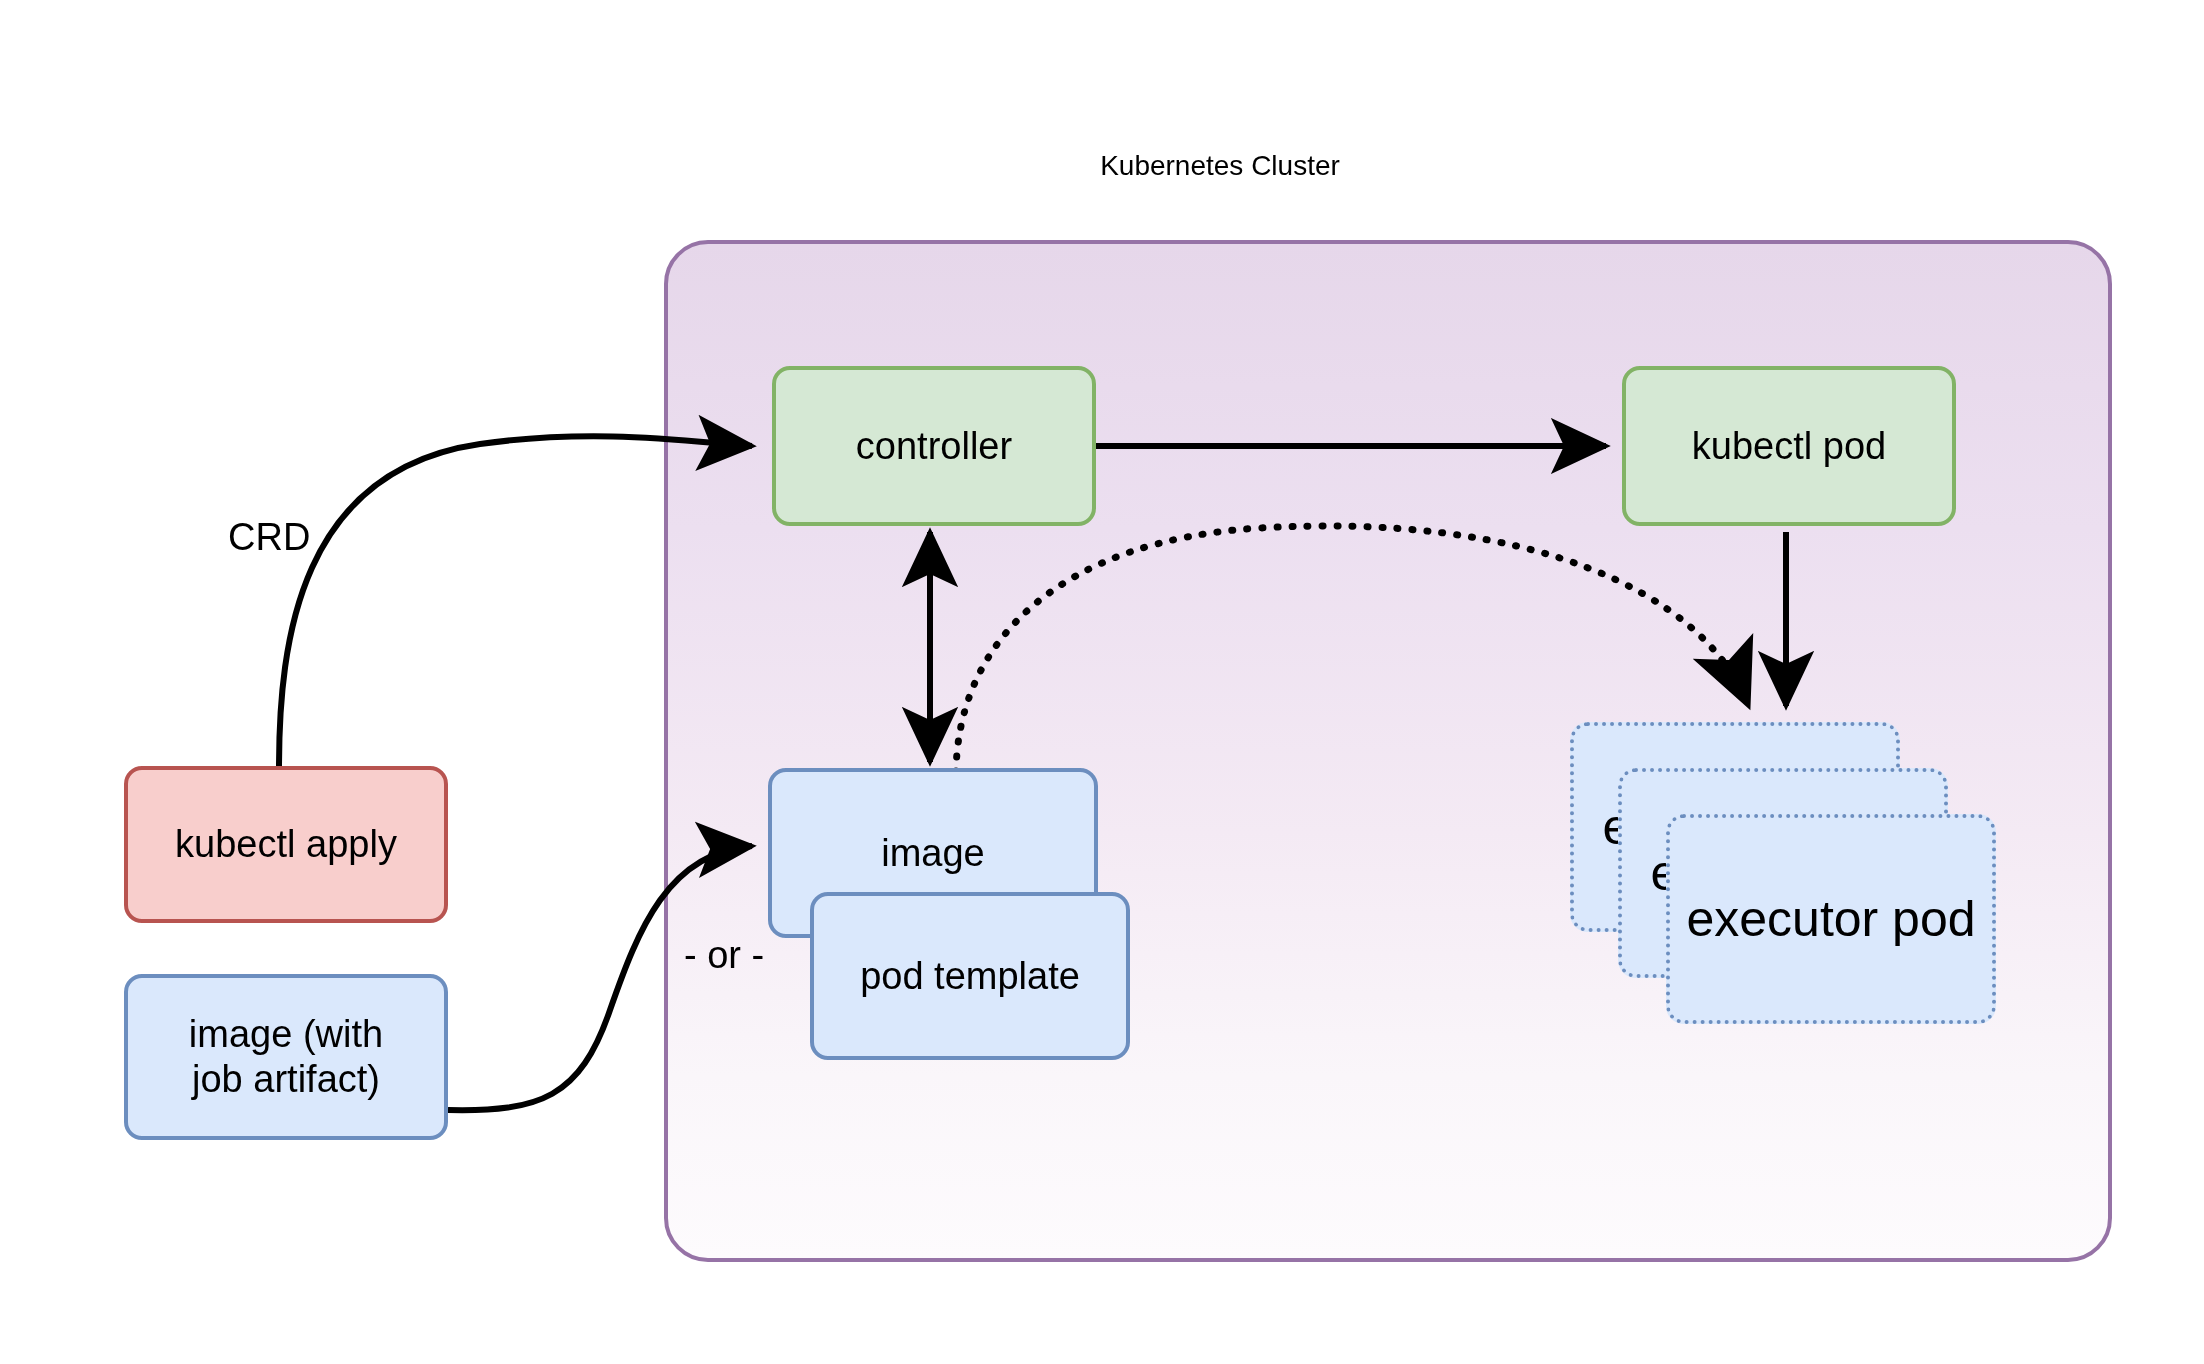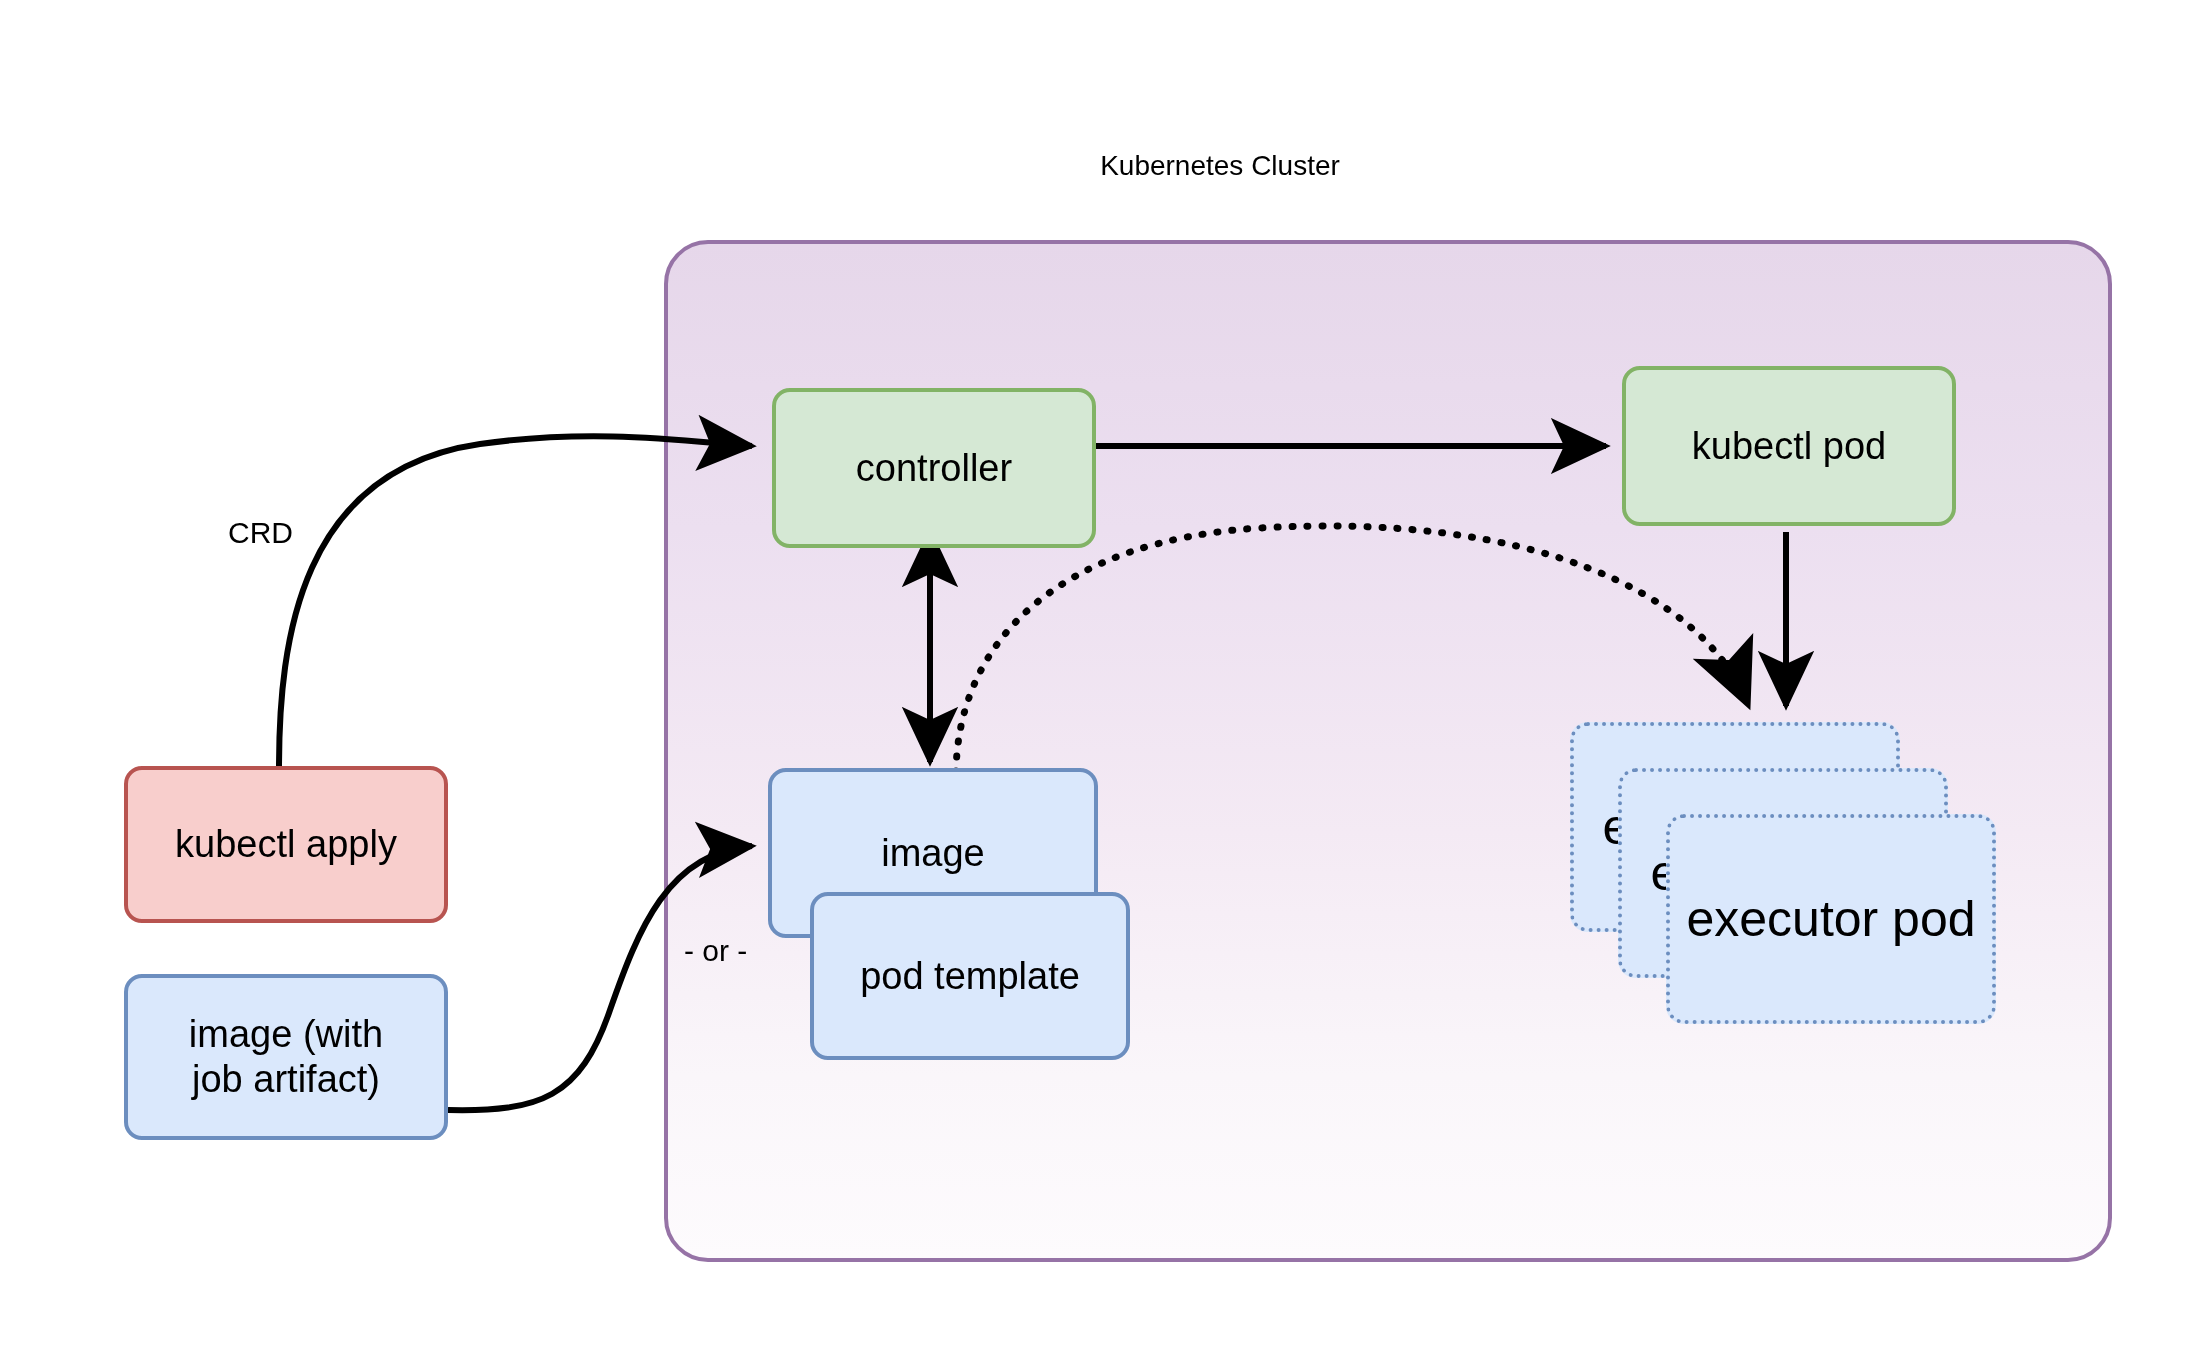--- a/index.html
+++ b/index.html
@@ -71,21 +71,21 @@
     font-size: 50px;
   }
   .red {
     background: #f8cecc;
     border: 4px solid #b85450;
     border-radius: 18px;
     font-size: 38px;
   }
   .edge-label {
     position: absolute;
-    font-size: 30px;
+    font-size: 38px;
     color: #000000;
     white-space: nowrap;
   }
   .exec-label-clipped {
     justify-content: flex-start;
     padding-left: 24px;
     overflow: hidden;
   }
 </style>
 </head>
@@ -128,21 +128,21 @@
   </div>
 
   <div class="node blue-dotted exec-label-clipped" style="left:1618px; top:768px; width:330px; height:210px; z-index:4;">
     <span class="node-label">executor pod</span>
   </div>
 
   <div class="node blue-dotted" style="left:1666px; top:814px; width:330px; height:210px; z-index:5;">
     <span class="node-label">executor pod</span>
   </div>
 
-  <div class="node green" style="left:772px; top:366px; width:324px; height:160px; z-index:6;margin-top:22px;">
+  <div class="node green" style="left:772px; top:366px; width:324px; height:160px; z-index:6;">
     <span class="node-label">controller</span>
   </div>
 
   <div class="node green" style="left:1622px; top:366px; width:334px; height:160px; z-index:6;">
     <span class="node-label">kubectl pod</span>
   </div>
 
   <div class="node blue" style="left:768px; top:768px; width:330px; height:170px; z-index:6;justify-content:center;">
     <span class="node-label">image</span>
   </div>

